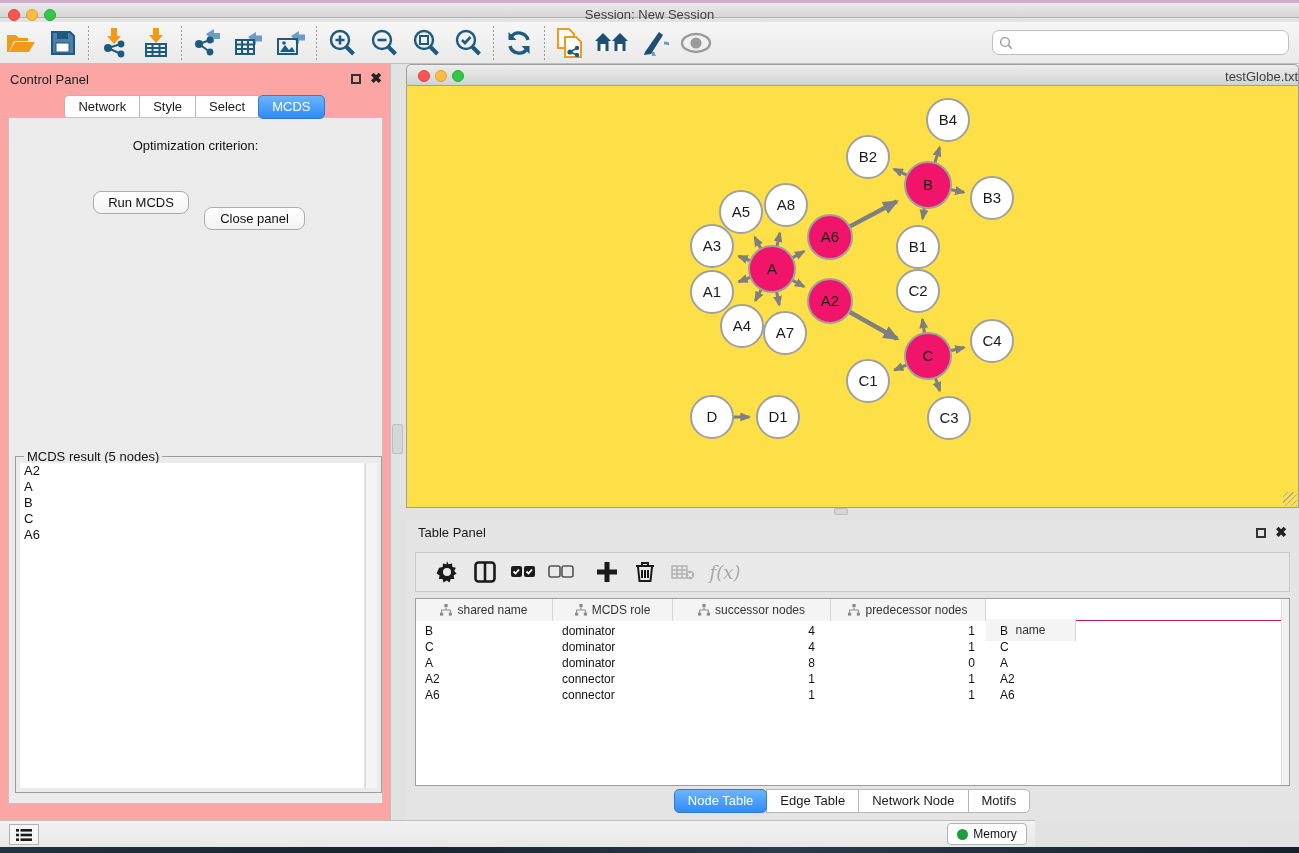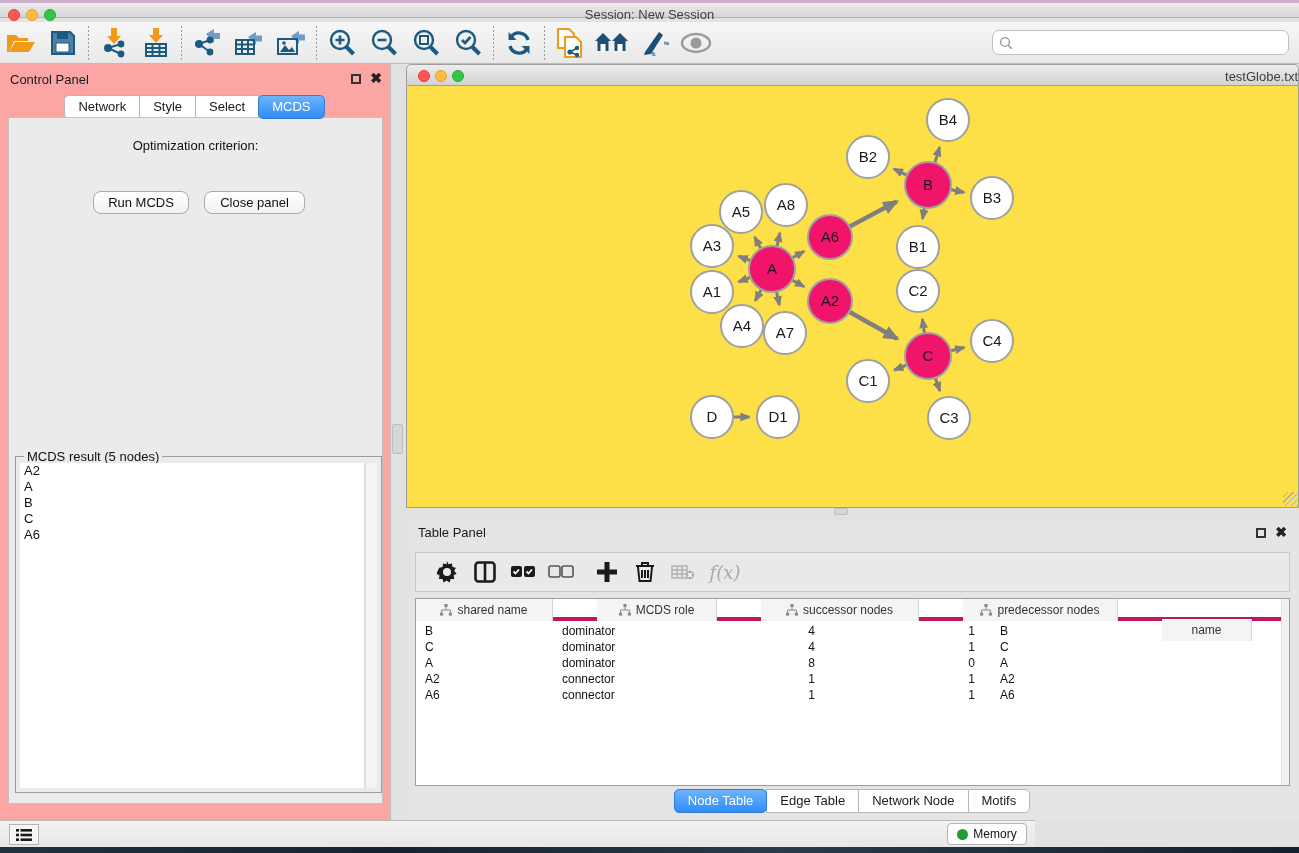--- a/index.html
+++ b/index.html
@@ -87,22 +87,22 @@
     background:repeating-linear-gradient(135deg, transparent 0 3px, #a9a9a9 3px 4px); }
 
   
   .table-panel { left:406px; top:520px; width:893px; height:300px; background:#e4e4e4; }
   .tp-toolbar { position:absolute; left:9px; top:32px; width:875px; height:40px; background:#e9e9e9;
     border:1px solid #c9c9c9; display:flex; align-items:center; padding-left:12px; }
   .tp-btn { width:38px; height:34px; display:flex; align-items:center; justify-content:center; color:#1a1a1a; }
   .fx { font-family:"DejaVu Serif", serif; font-style:italic; font-size:18px; color:#a8a8a8; }
   .tbl { position:absolute; left:9px; top:78px; width:875px; height:188px; background:#fff;
     border:1px solid #9e9e9e; overflow:hidden; }
-  .thead { position:absolute; left:0; top:0; right:8px; height:22px; border-bottom:4px solid #be185d;
-    display:flex; background:#fff;gap:44px; }
+  .thead { position:absolute; left:0; top:0; right:8px; height:22px; border-bottom:1px solid #be185d;
+    display:flex; background:#fff; }
   .th { height:22px; background:#f4f4f4; border-right:1px solid #d4d4d4; display:flex;
     align-items:center; justify-content:center; gap:5px; font-size:12px; color:#333; }
   .tbody { position:absolute; left:0; top:24px; right:8px; bottom:0; }
   .tr { display:flex; height:16px; }
   .td { font-size:12px; color:#111; line-height:16px; }
   .td.c0 { padding-left:9px; } .td.c1 { padding-left:9px; }
   .td.c2 { text-align:right; padding-right:16px; } .td.c3 { text-align:right; padding-right:11px; }
   .td.c4 { padding-left:14px; }
   .tbl-scroll { position:absolute; right:0; top:0; bottom:0; width:8px; background:#f1f1f1;
     border-left:1px solid #ddd; }
@@ -277,21 +277,21 @@
       <div class="seg-tab">Network</div>
       <div class="seg-tab">Style</div>
       <div class="seg-tab">Select</div>
       <div class="seg-tab active">MCDS</div>
     </div>
   <div class="ctrl-content">
     <div class="opt-label">Optimization criterion:</div>
     <div class="btn" style="left:84px; top:73px; width:96px;">
         <span>Run MCDS</span>
       </div>
-    <div class="btn" style="left:195px; top:73px; width:101px;">
+    <div class="btn" style="left:195px; top:89px; width:101px;">
         <span>Close panel</span>
       </div>
     <div class="result-group">
       <span class="result-title">MCDS result (5 nodes)</span>
       <div class="result-list" id="result-list">
           <div class="result-item">A2</div>
           <div class="result-item">A</div>
           <div class="result-item">B</div>
           <div class="result-item">C</div>
           <div class="result-item">A6</div>

